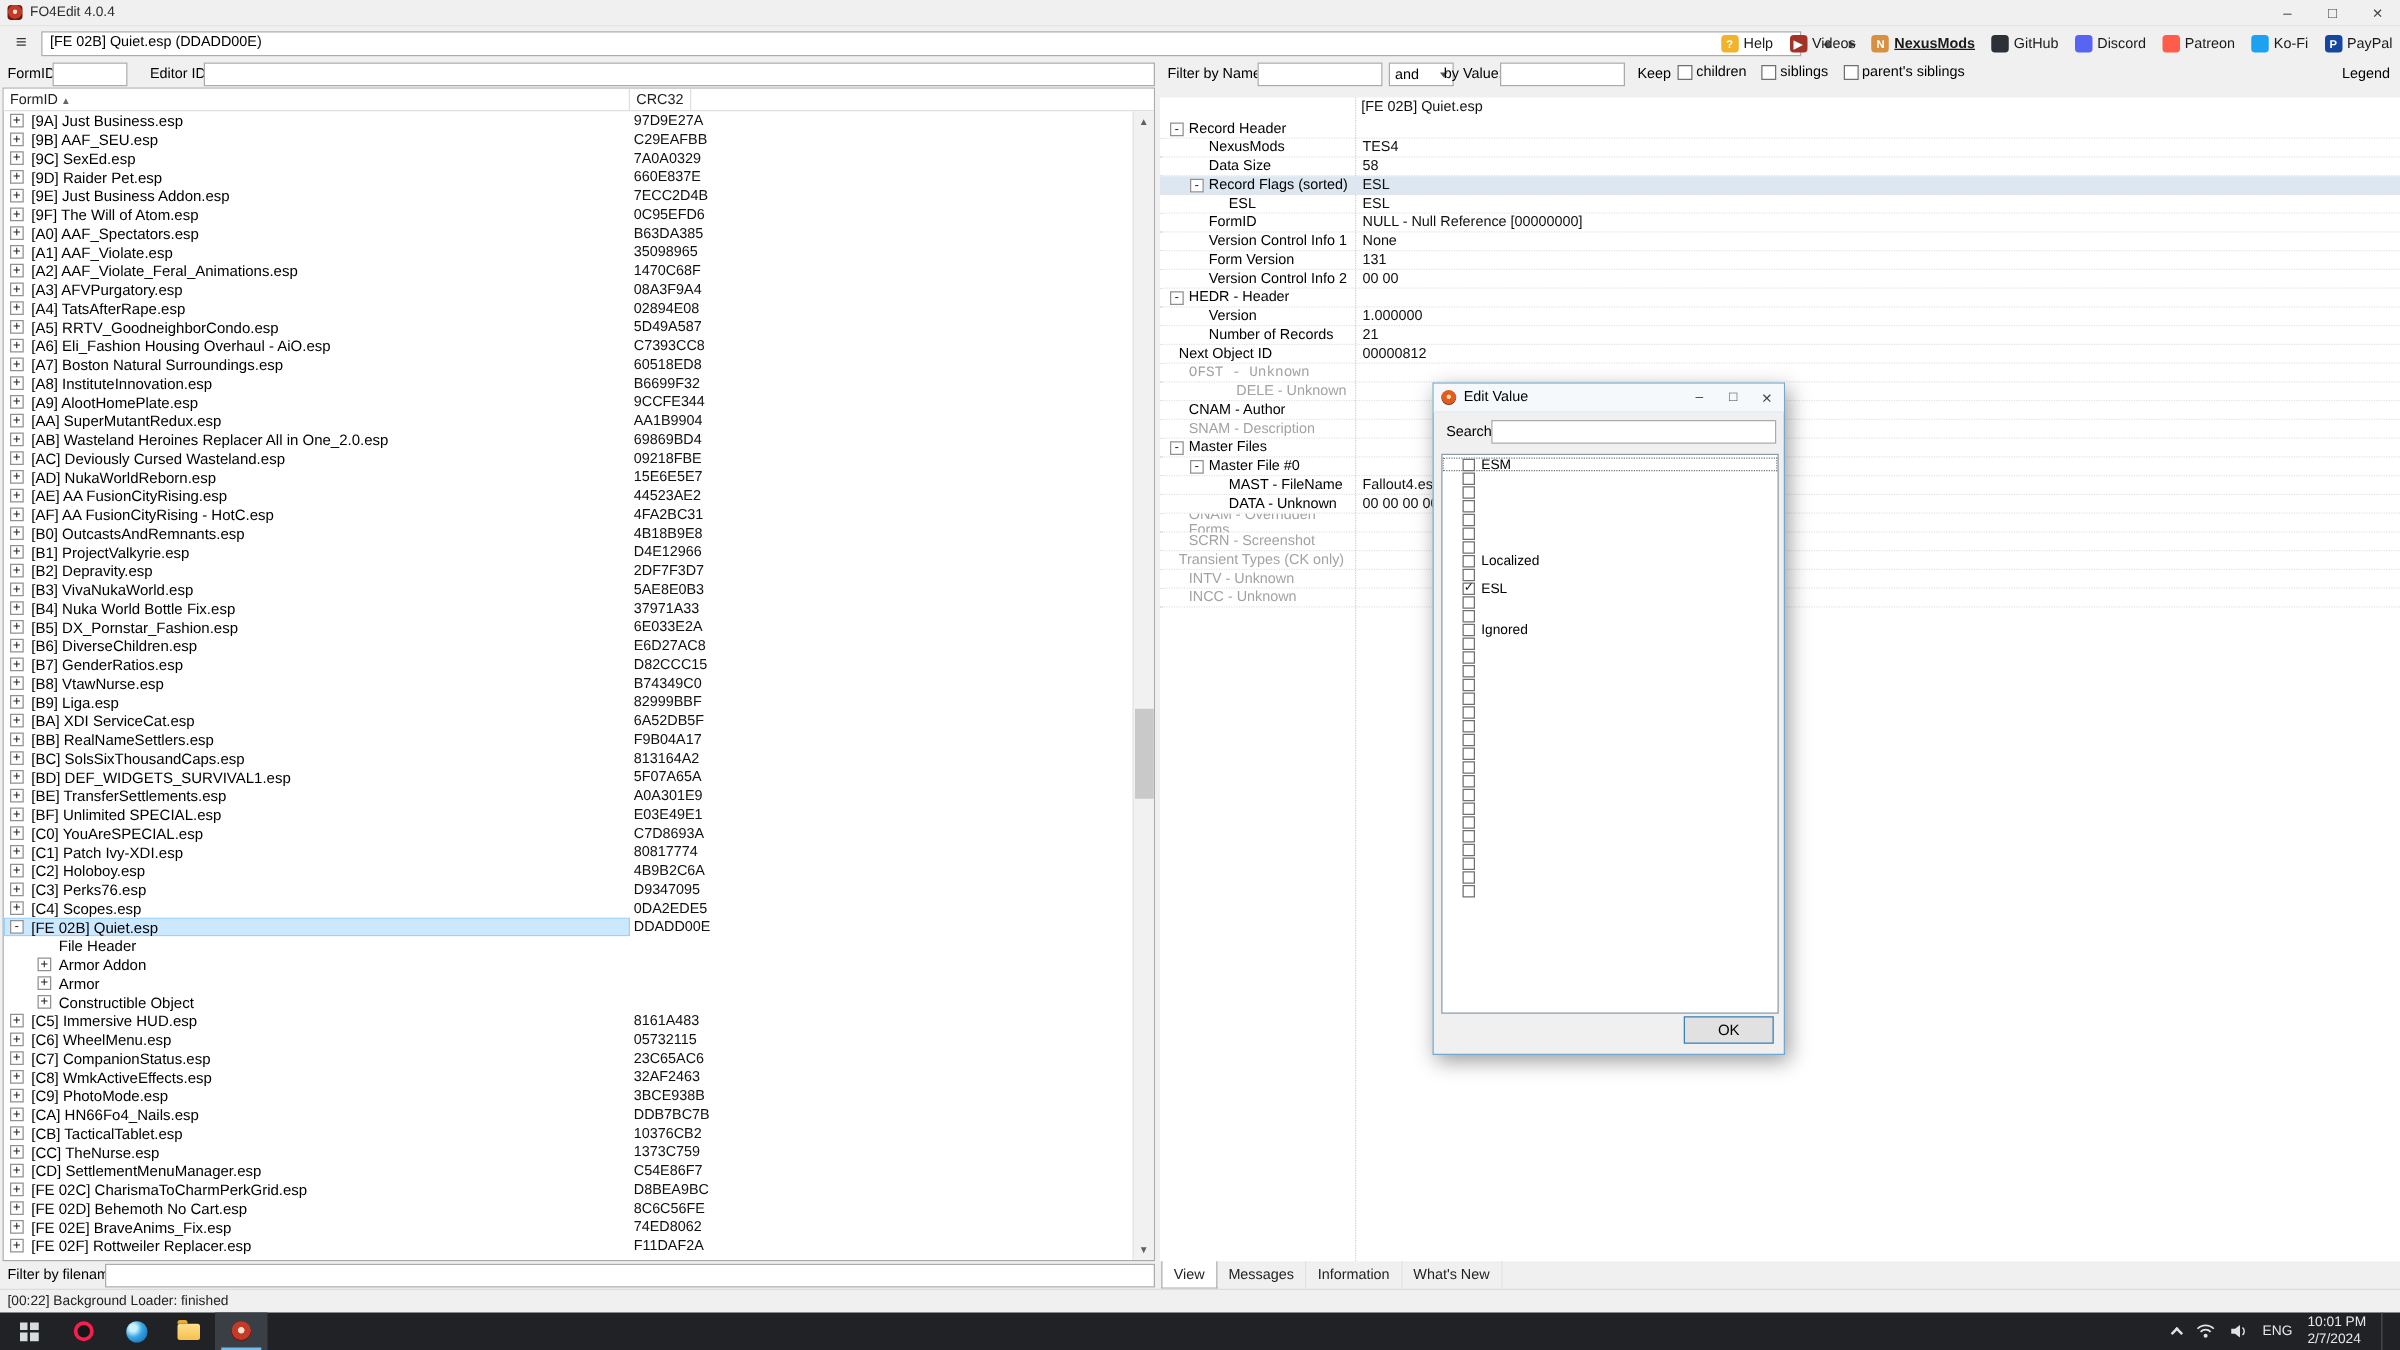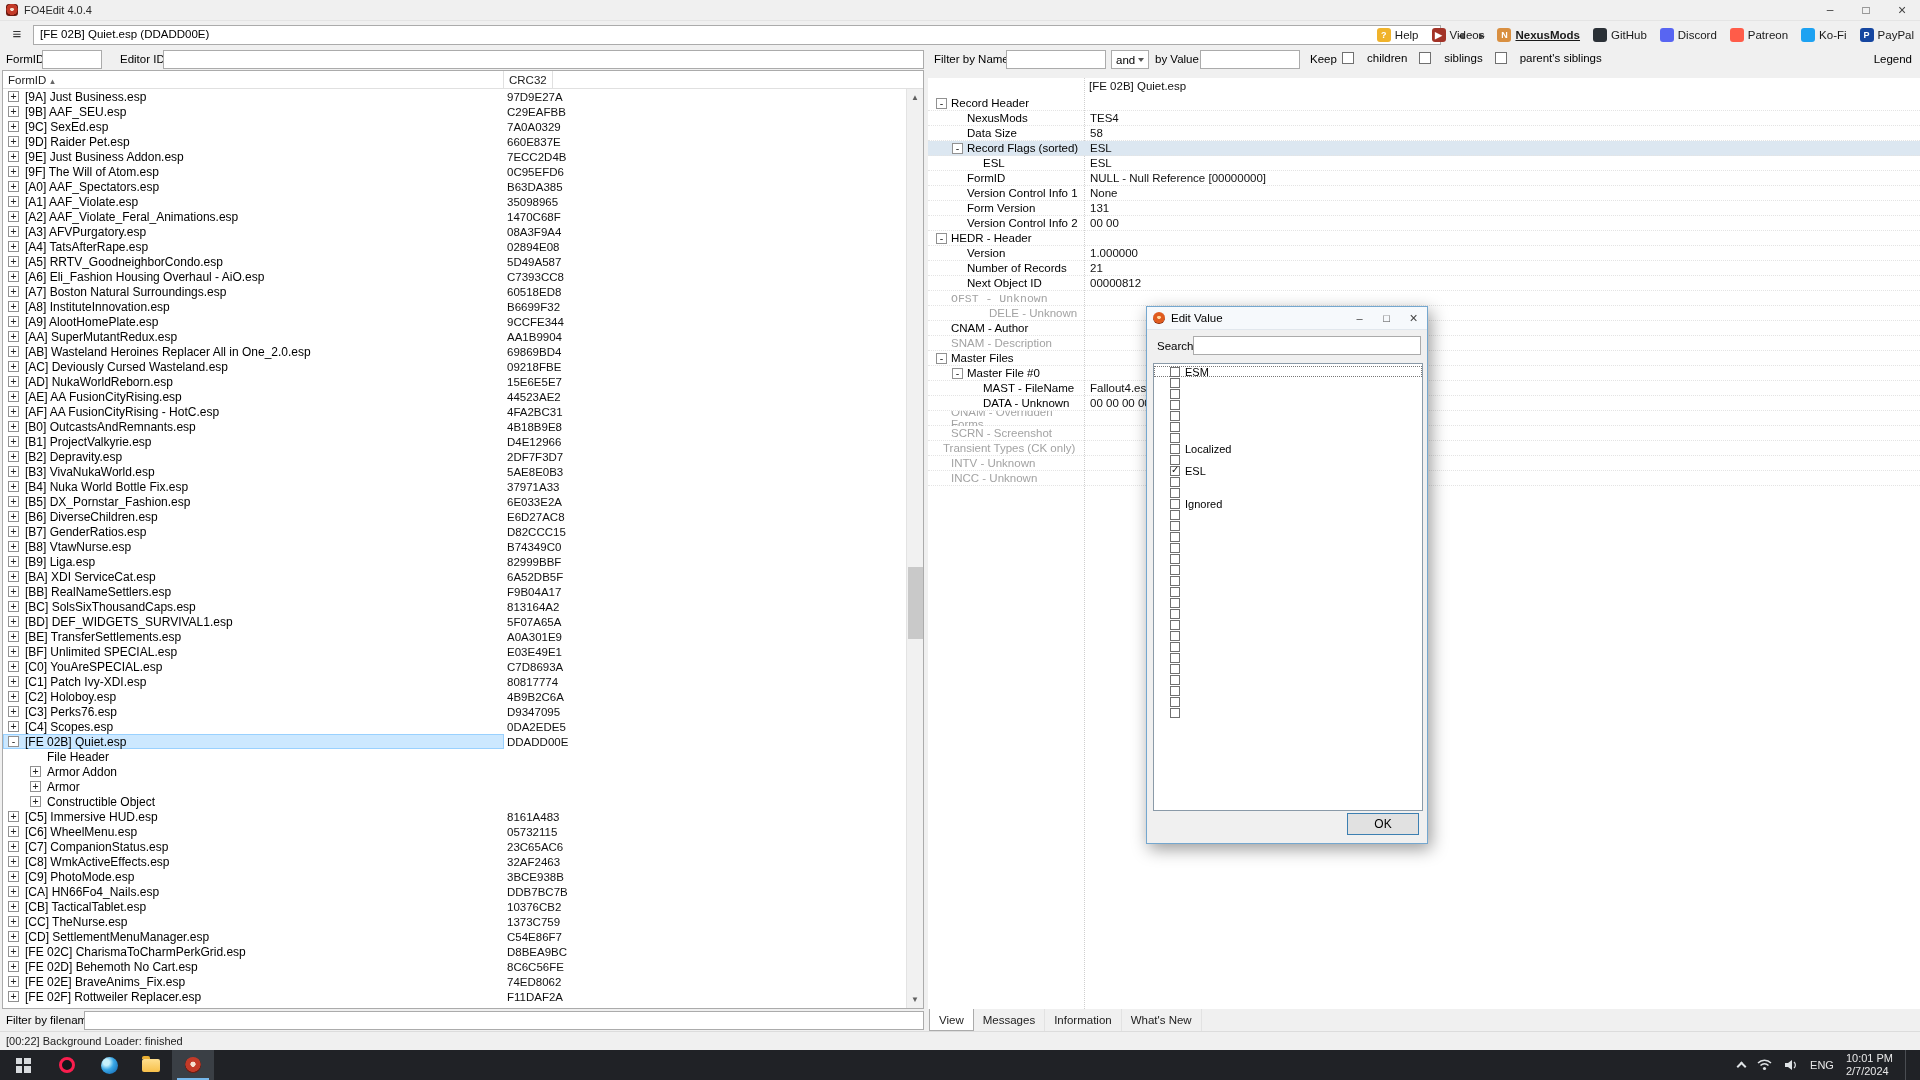--- a/index.html
+++ b/index.html
@@ -49,25 +49,25 @@
 .plab{font-size:12px}
 #lscroll{position:absolute;top:18px;right:0;bottom:0;width:17px;background:#f1f1f1;border-left:1px solid #e3e3e3}
 .sarr{position:absolute;left:0;width:16px;height:17px;color:#606060;font-size:8px;display:flex;align-items:center;justify-content:center}
 .sarr.up{top:0}.sarr.down{bottom:0}
 .sarr.up::before{content:"▲"}.sarr.down::before{content:"▼"}
 #sthumb{position:absolute;left:1px;width:15px;top:478px;height:72px;background:#c9c9c9}
 #lfilter-input{position:absolute;left:84px;top:1011px;width:840px}
 
 
 #rf-name-input{position:absolute;left:1006px;top:50px;width:100px}
-#rf-op{position:absolute;left:1111px;top:50px;width:38px;height:19px;background:#fff;border:1px solid #ababab;font-size:11.5px;padding:1px 4px;display:flex;align-items:center;justify-content:space-between}
+#rf-op{position:absolute;left:1111px;top:50px;width:52px;height:19px;background:#fff;border:1px solid #ababab;font-size:11.5px;padding:1px 4px;display:flex;align-items:center;justify-content:space-between}
 .selarrow{width:0;height:0;border-left:3.5px solid transparent;border-right:3.5px solid transparent;border-top:4px solid #555}
 #rf-value-input{position:absolute;left:1200px;top:50px;width:100px}
 #keep-opts{position:absolute;left:1342px;top:52px;display:flex;gap:12px;align-items:center}
-.kopt{display:flex;align-items:flex-end;gap:13px;font-size:11.5px}
+.kopt{display:flex;align-items:flex-end;gap:3px;font-size:11.5px}
 .cbx{width:12px;height:12px;border:1px solid #707070;background:#fff;display:inline-block;position:relative;flex:none}
 .cbx.small{width:10px;height:10px}
 .cbx.checked::after{content:"✓";position:absolute;left:0;top:-3px;font-size:10px;color:#111}
 #legend-btn{position:absolute;right:8px;top:53px;font-size:11.5px}
 
 
 #rdetail{position:absolute;left:928px;top:78px;width:992px;height:931px;background:#fff;overflow:hidden;font-size:11.5px}
 #rvline{position:absolute;left:156px;top:0;bottom:0;border-left:1px dotted #cfcfcf}
 #rtitle{position:absolute;left:161px;top:2px;color:#111}
 #right-rows{position:absolute;left:0;top:18px;right:0}
@@ -736,21 +736,21 @@
           <div class="rc2">1.000000</div>
         </div>
         <div class="rtrow">
           <div class="rc1" style="padding-left: 24px;">
             <span class="expsp2"></span>
             <span class="flab">Number of Records</span>
           </div>
           <div class="rc2">21</div>
         </div>
         <div class="rtrow">
-          <div class="rc1" style="padding-left: 24px;">
+          <div class="rc1" style="">
             <span class="expsp2"></span>
             <span class="flab">Next Object ID</span>
           </div>
           <div class="rc2">00000812</div>
         </div>
         <div class="rtrow gray">
           <div class="rc1" style="padding-left: 8px; font-family: Liberation Mono, monospace;">
             <span class="expsp2"></span>
             <span class="flab">OFST - Unknown</span>
           </div>

